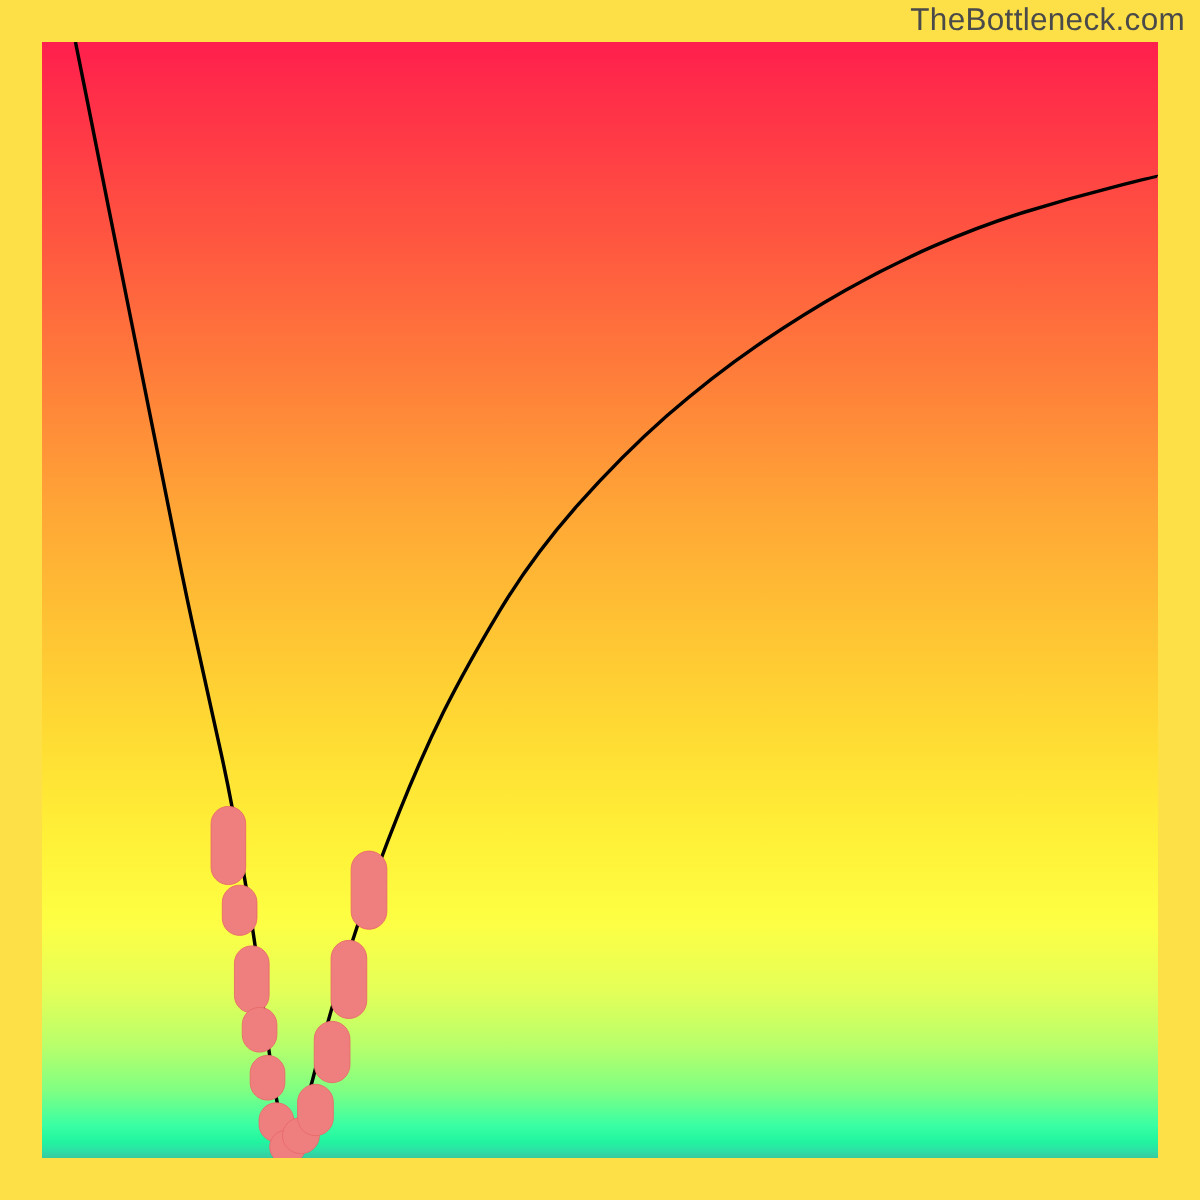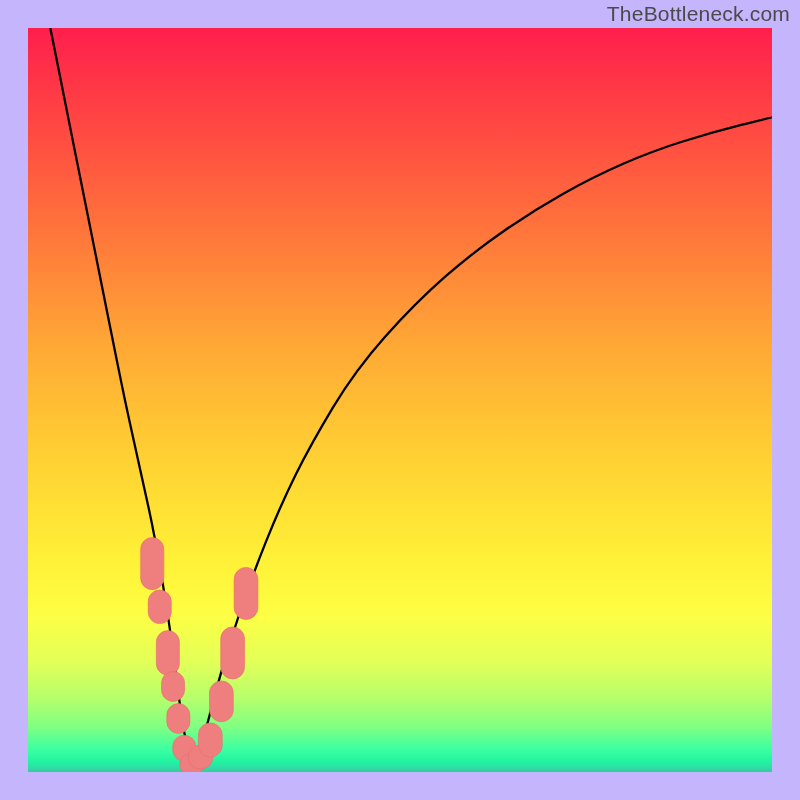--- a/index.html
+++ b/index.html
@@ -9,21 +9,21 @@
     height: 800px;
     background: #000;
     overflow: hidden;
     font-family: Arial, Helvetica, sans-serif;
   }
   .frame {
     position: absolute;
     top: 0; left: 0;
     width: 800px;
     height: 800px;
-    background: #c4b5fd;
+    background: #fde047;
   }
   .plot {
     position: absolute;
     top: 28px;
     left: 28px;
     width: 744px;
     height: 744px;
     overflow: hidden;
   }
   .gradient {

